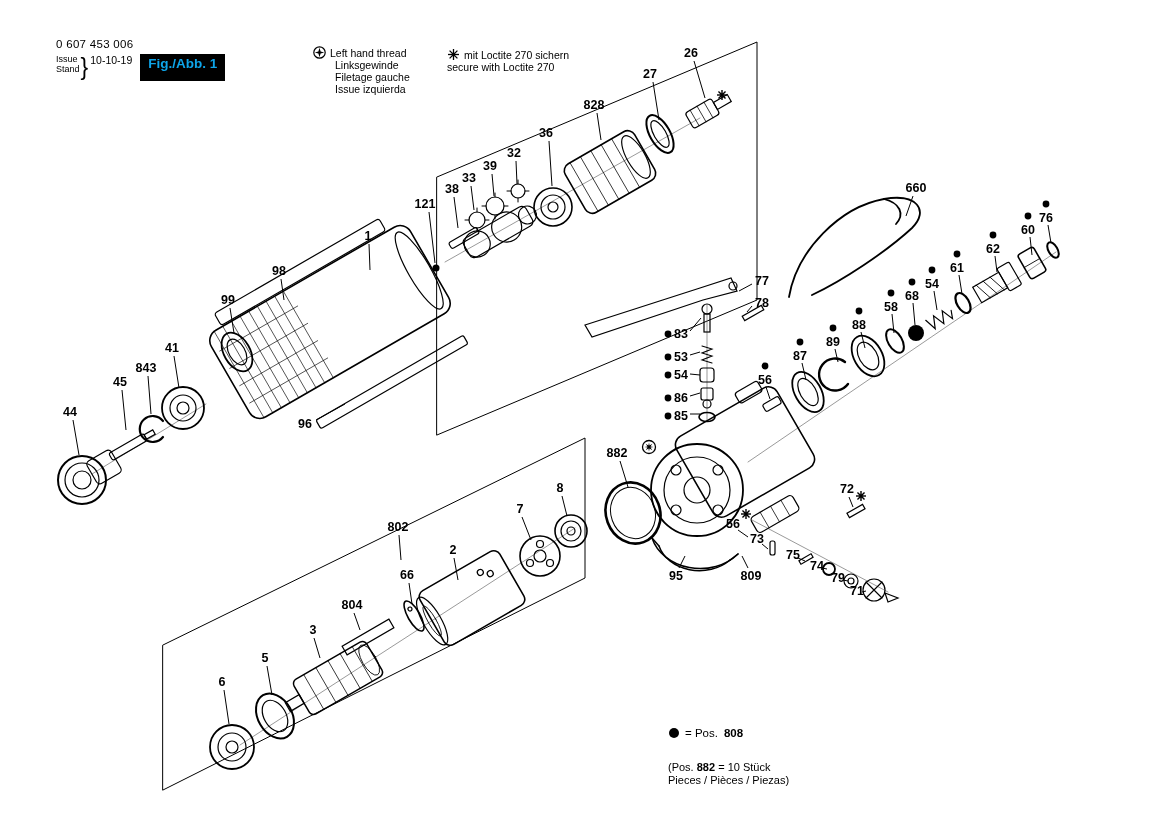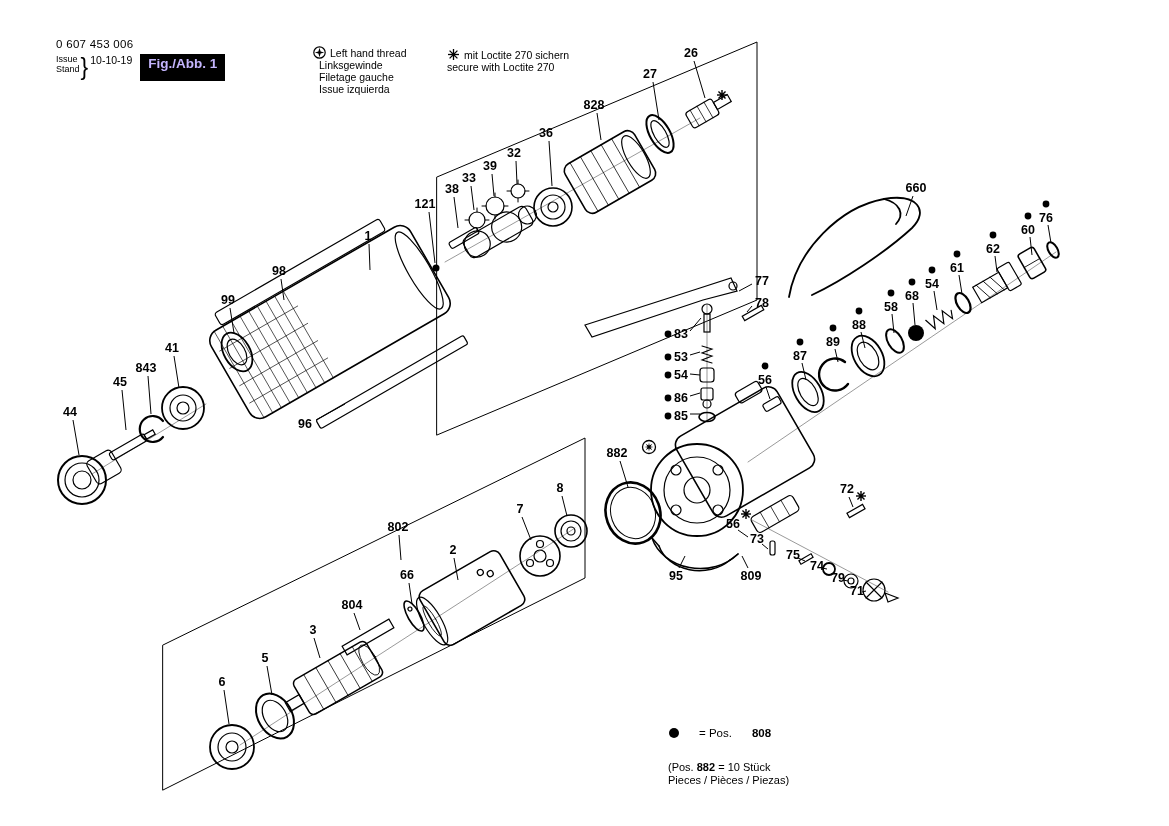--- a/index.html
+++ b/index.html
@@ -6,30 +6,30 @@
   html,body{background:#fff}
   body{width:1169px;height:826px;font-family:"Liberation Sans",sans-serif;color:#000}
   .page{position:relative;width:1169px;height:826px;overflow:hidden;background:#fff}
   #diagram{position:absolute;left:0;top:0}
   .header{position:absolute;left:56px;top:38px}
   .doc-number{font-size:11.5px;letter-spacing:.3px}
   .issue-row{display:flex;margin-top:4px}
   .issue-labels{display:flex;flex-direction:column;font-size:9px;line-height:10px}
   .brace{font-size:23px;font-weight:300;margin:0 2px 0 1px}
   .date{font-size:10.5px;margin-right:8px}
-  .fig-box{background:#000;color:#c4b5fd;font-weight:bold;font-size:13.5px;padding:2px 8px;white-space:nowrap}
+  .fig-box{background:#000;color:#0ea5e9;font-weight:bold;font-size:13.5px;padding:2px 8px;white-space:nowrap}
   .notes{margin-top:9px;font-size:10.5px;line-height:12.5px}
   .legend{position:absolute;font-size:10.5px;line-height:12px}
   .legend-row{display:flex;align-items:flex-end}
   .legend-icon{width:13px;height:13px;margin-right:4px;flex:0 0 auto;margin-top:-1px}
-  .legend .cont{margin-left:6px}
+  .legend .cont{margin-left:22px}
   .legend-loctite .cont{margin-left:0}
   .legend-lht{left:313px;top:47px}
   .legend-loctite{left:447px;top:49px}
-  .footer-pos{position:absolute;left:669px;top:727px;font-size:11.5px;display:flex;align-items:center;gap:20px}
+  .footer-pos{position:absolute;left:669px;top:727px;font-size:11.5px;display:flex;align-items:center;gap:6px}
   .dot{width:10px;height:10px;border-radius:50%;background:#000;display:inline-block}
   .b{font-weight:bold}
   .footer-note{position:absolute;left:668px;top:761px;font-size:11px;line-height:13px}
   #diagram text{font-family:"Liberation Sans",sans-serif;font-size:12.5px;font-weight:bold;fill:#000}
 </style>
 </head>
 <body>
 
 <div class="page">
 

